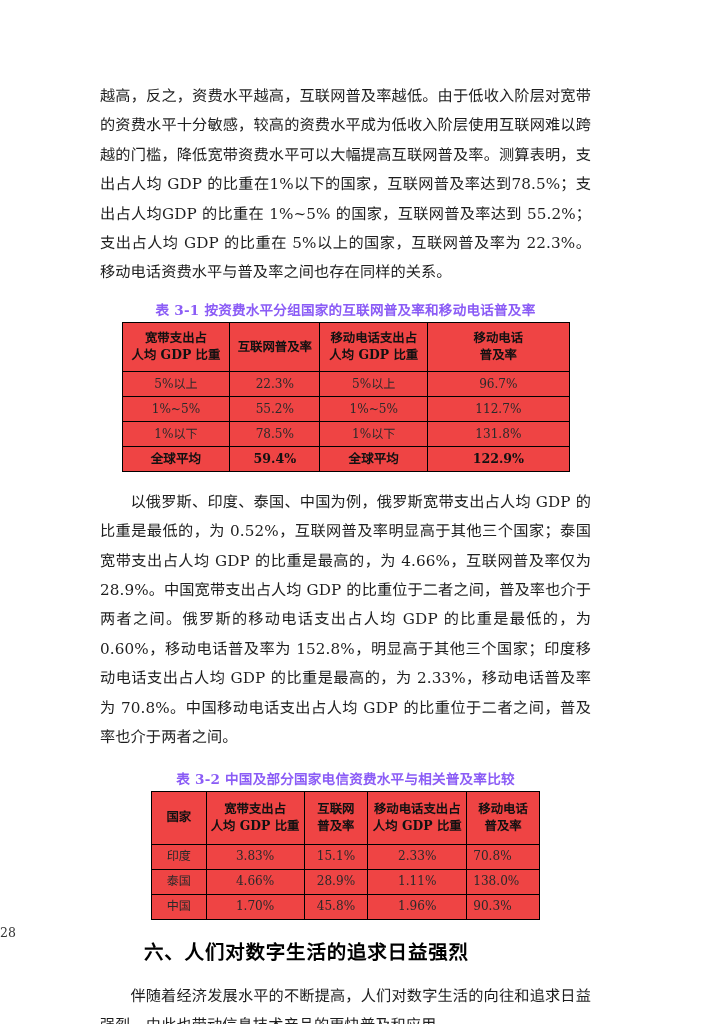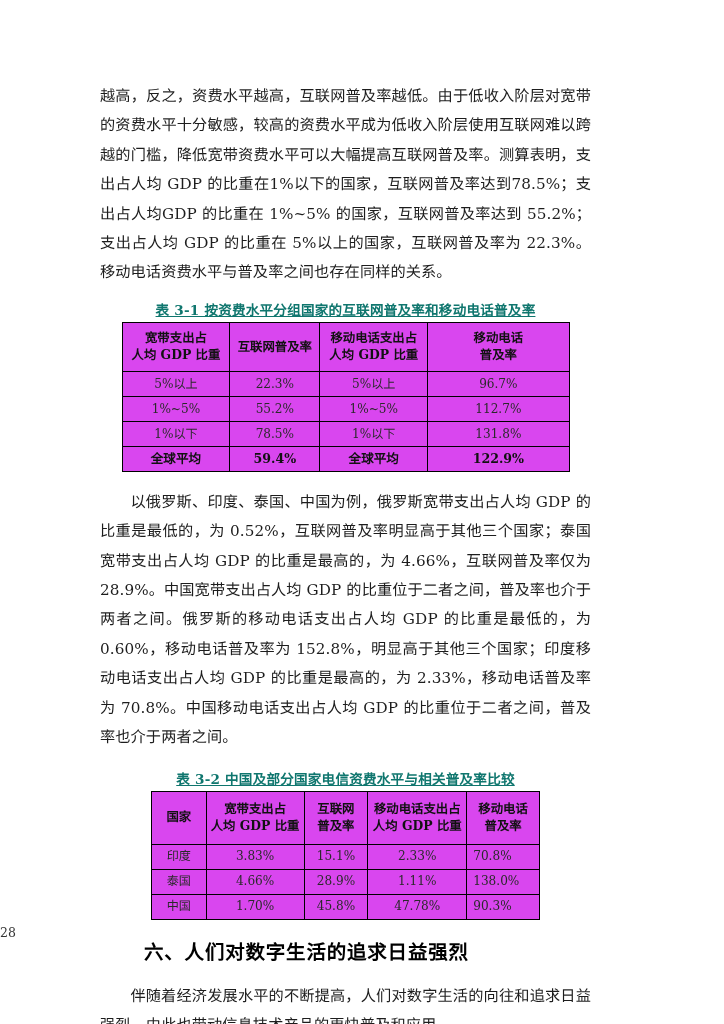--- a/index.html
+++ b/index.html
@@ -39,28 +39,27 @@
 
   
   .table-block {
     margin: 0;
   }
   .table-caption {
     text-align: center;
     font-size: 13.6px;
     font-weight: bold;
     line-height: 20px;
-    color: #0f766e;
+    color: #8b5cf6;
     letter-spacing: 0.2px;
-    text-decoration: underline;
   }
   table.doc-table {
     border-collapse: collapse;
     margin: 2px auto 0 auto;
-    background: #d946ef;
+    background: #ef4444;
   }
   table.doc-table td, table.doc-table th {
     border: 1px solid #000;
     text-align: center;
     vertical-align: middle;
     font-size: 12.1px;
     line-height: 16.5px;
     color: #2a2a2a;
     padding: 2px 3px;
     font-weight: normal;
@@ -243,21 +242,21 @@
           <td>泰国</td>
           <td>4.66%</td>
           <td>28.9%</td>
           <td>1.11%</td>
           <td class="left-cell">138.0%</td>
         </tr>
         <tr>
           <td>中国</td>
           <td>1.70%</td>
           <td>45.8%</td>
-          <td>47.78%</td>
+          <td>1.96%</td>
           <td class="left-cell">90.3%</td>
         </tr>
       </tbody>
     </table>
   </div>
 
   <div class="spacer-10"></div>
 
   <h2 class="section-heading">六、人们对数字生活的追求日益强烈</h2>
 

